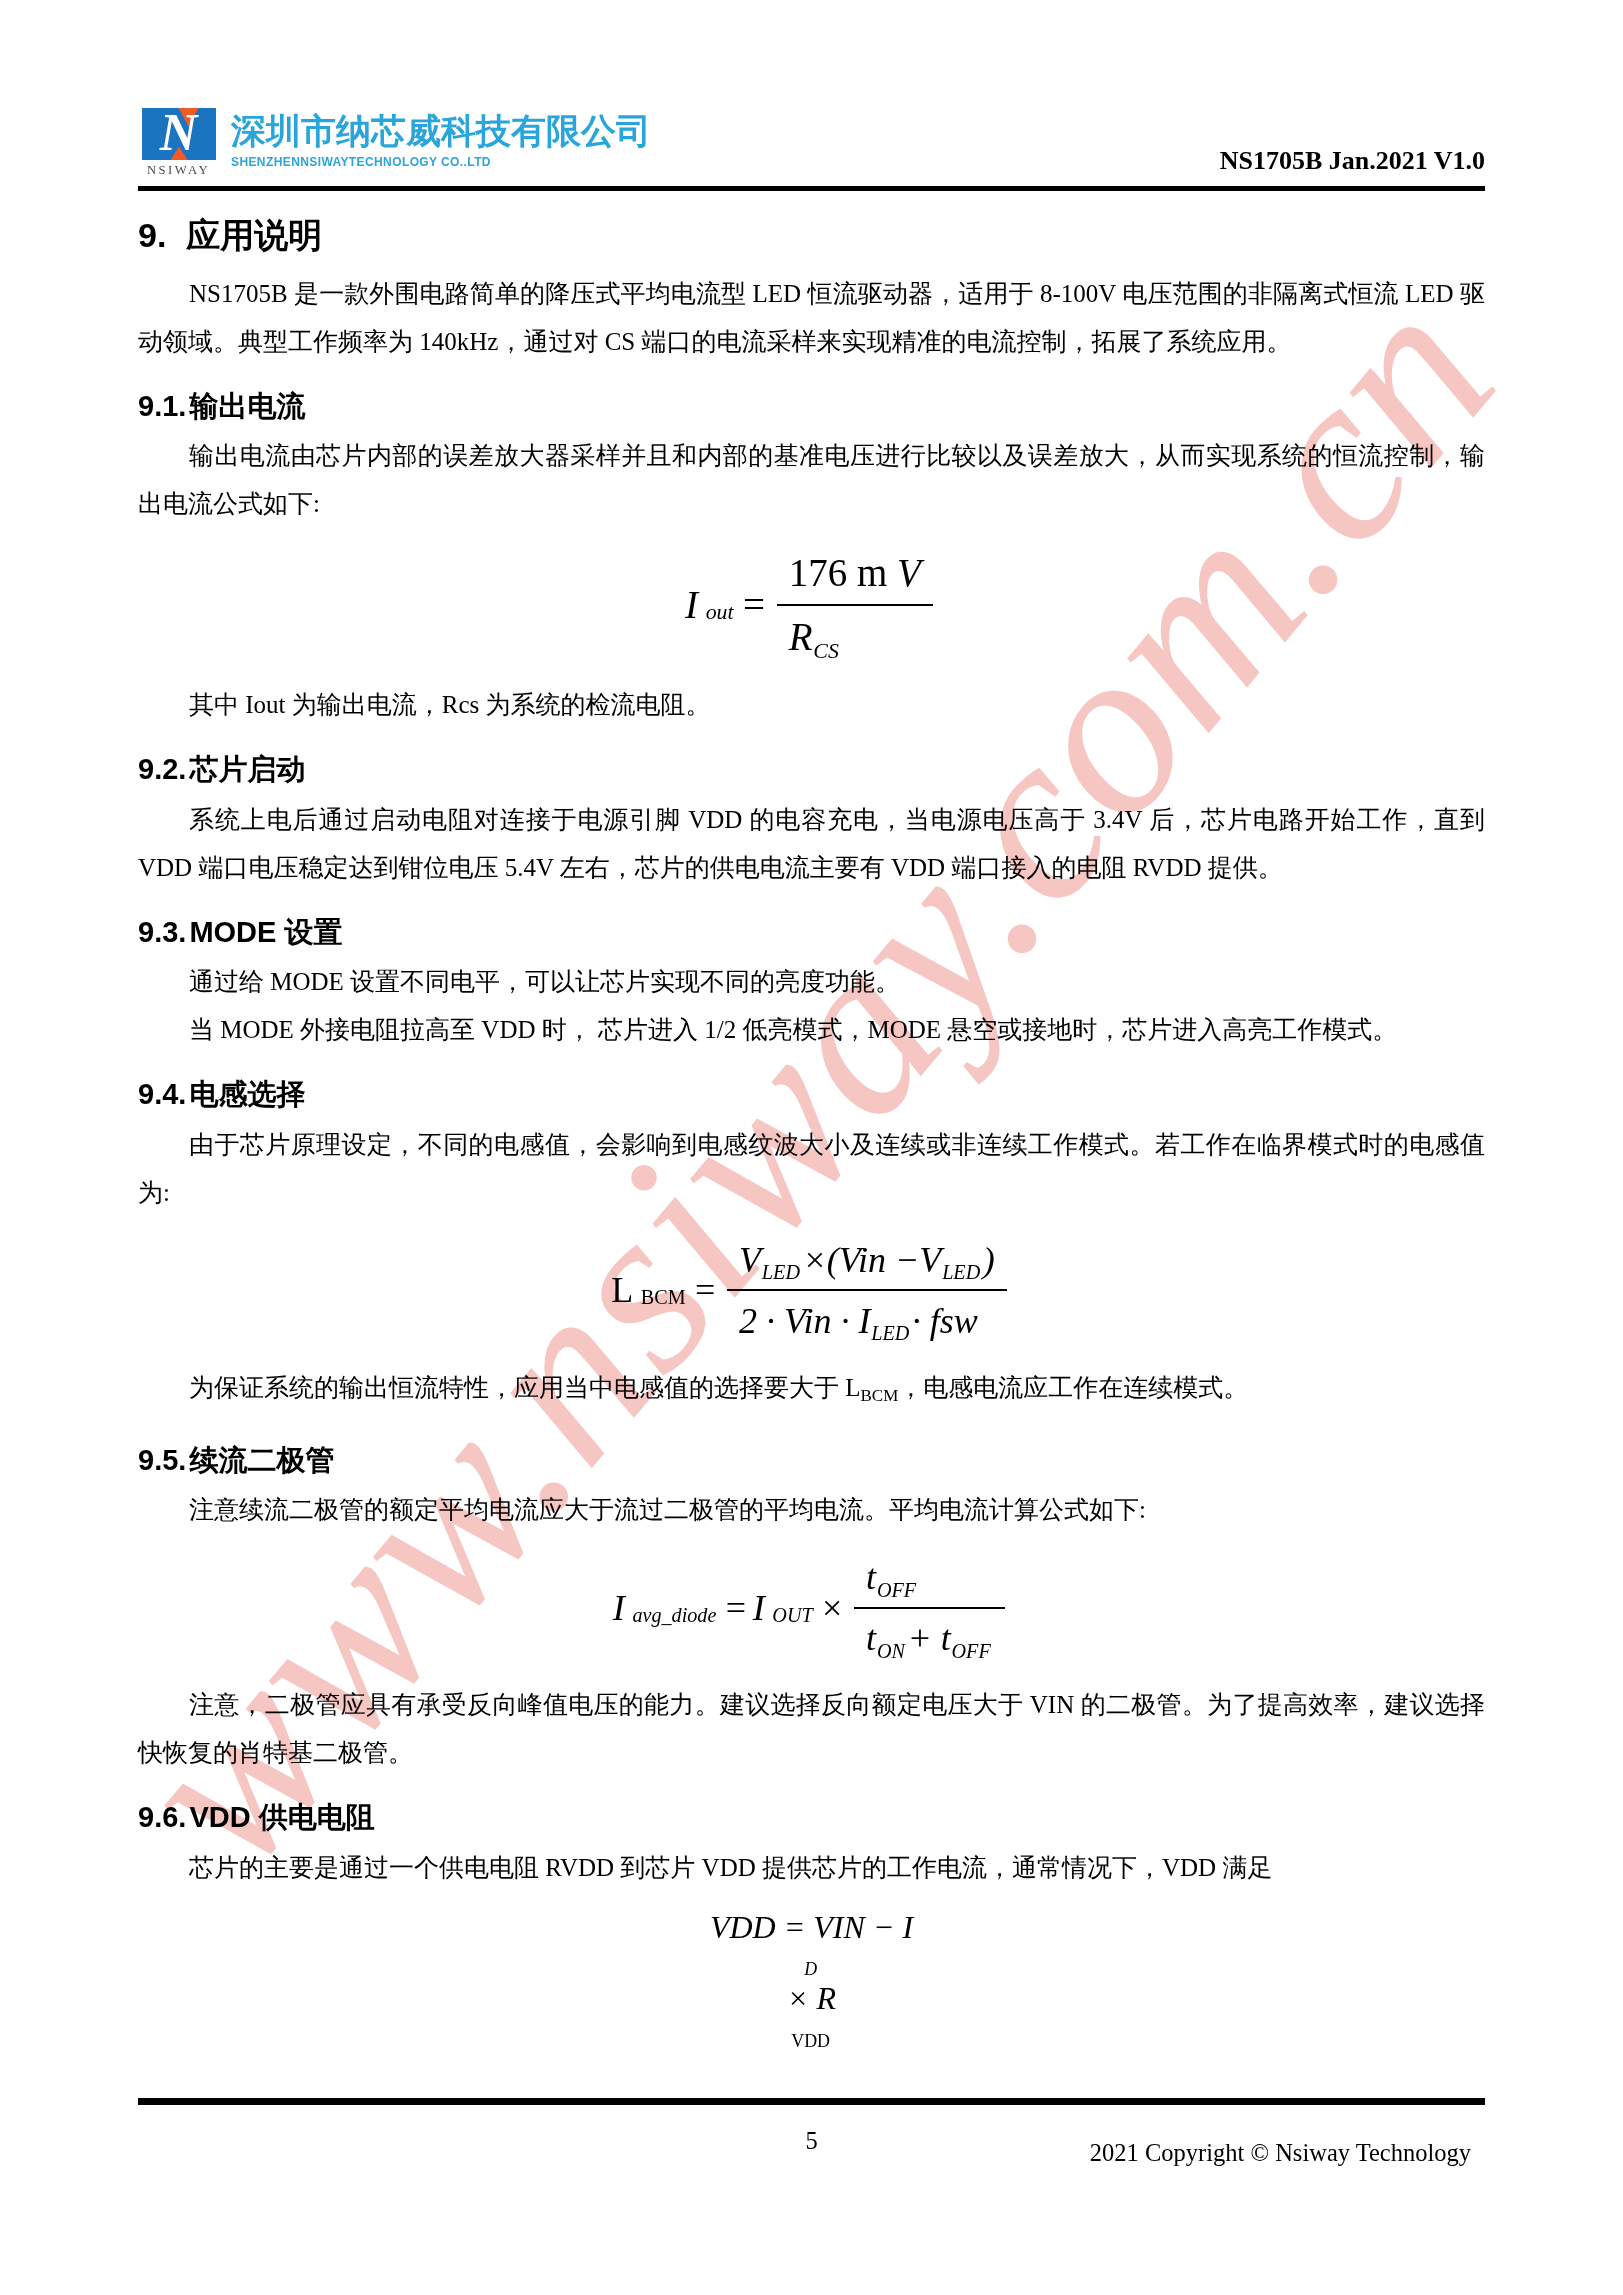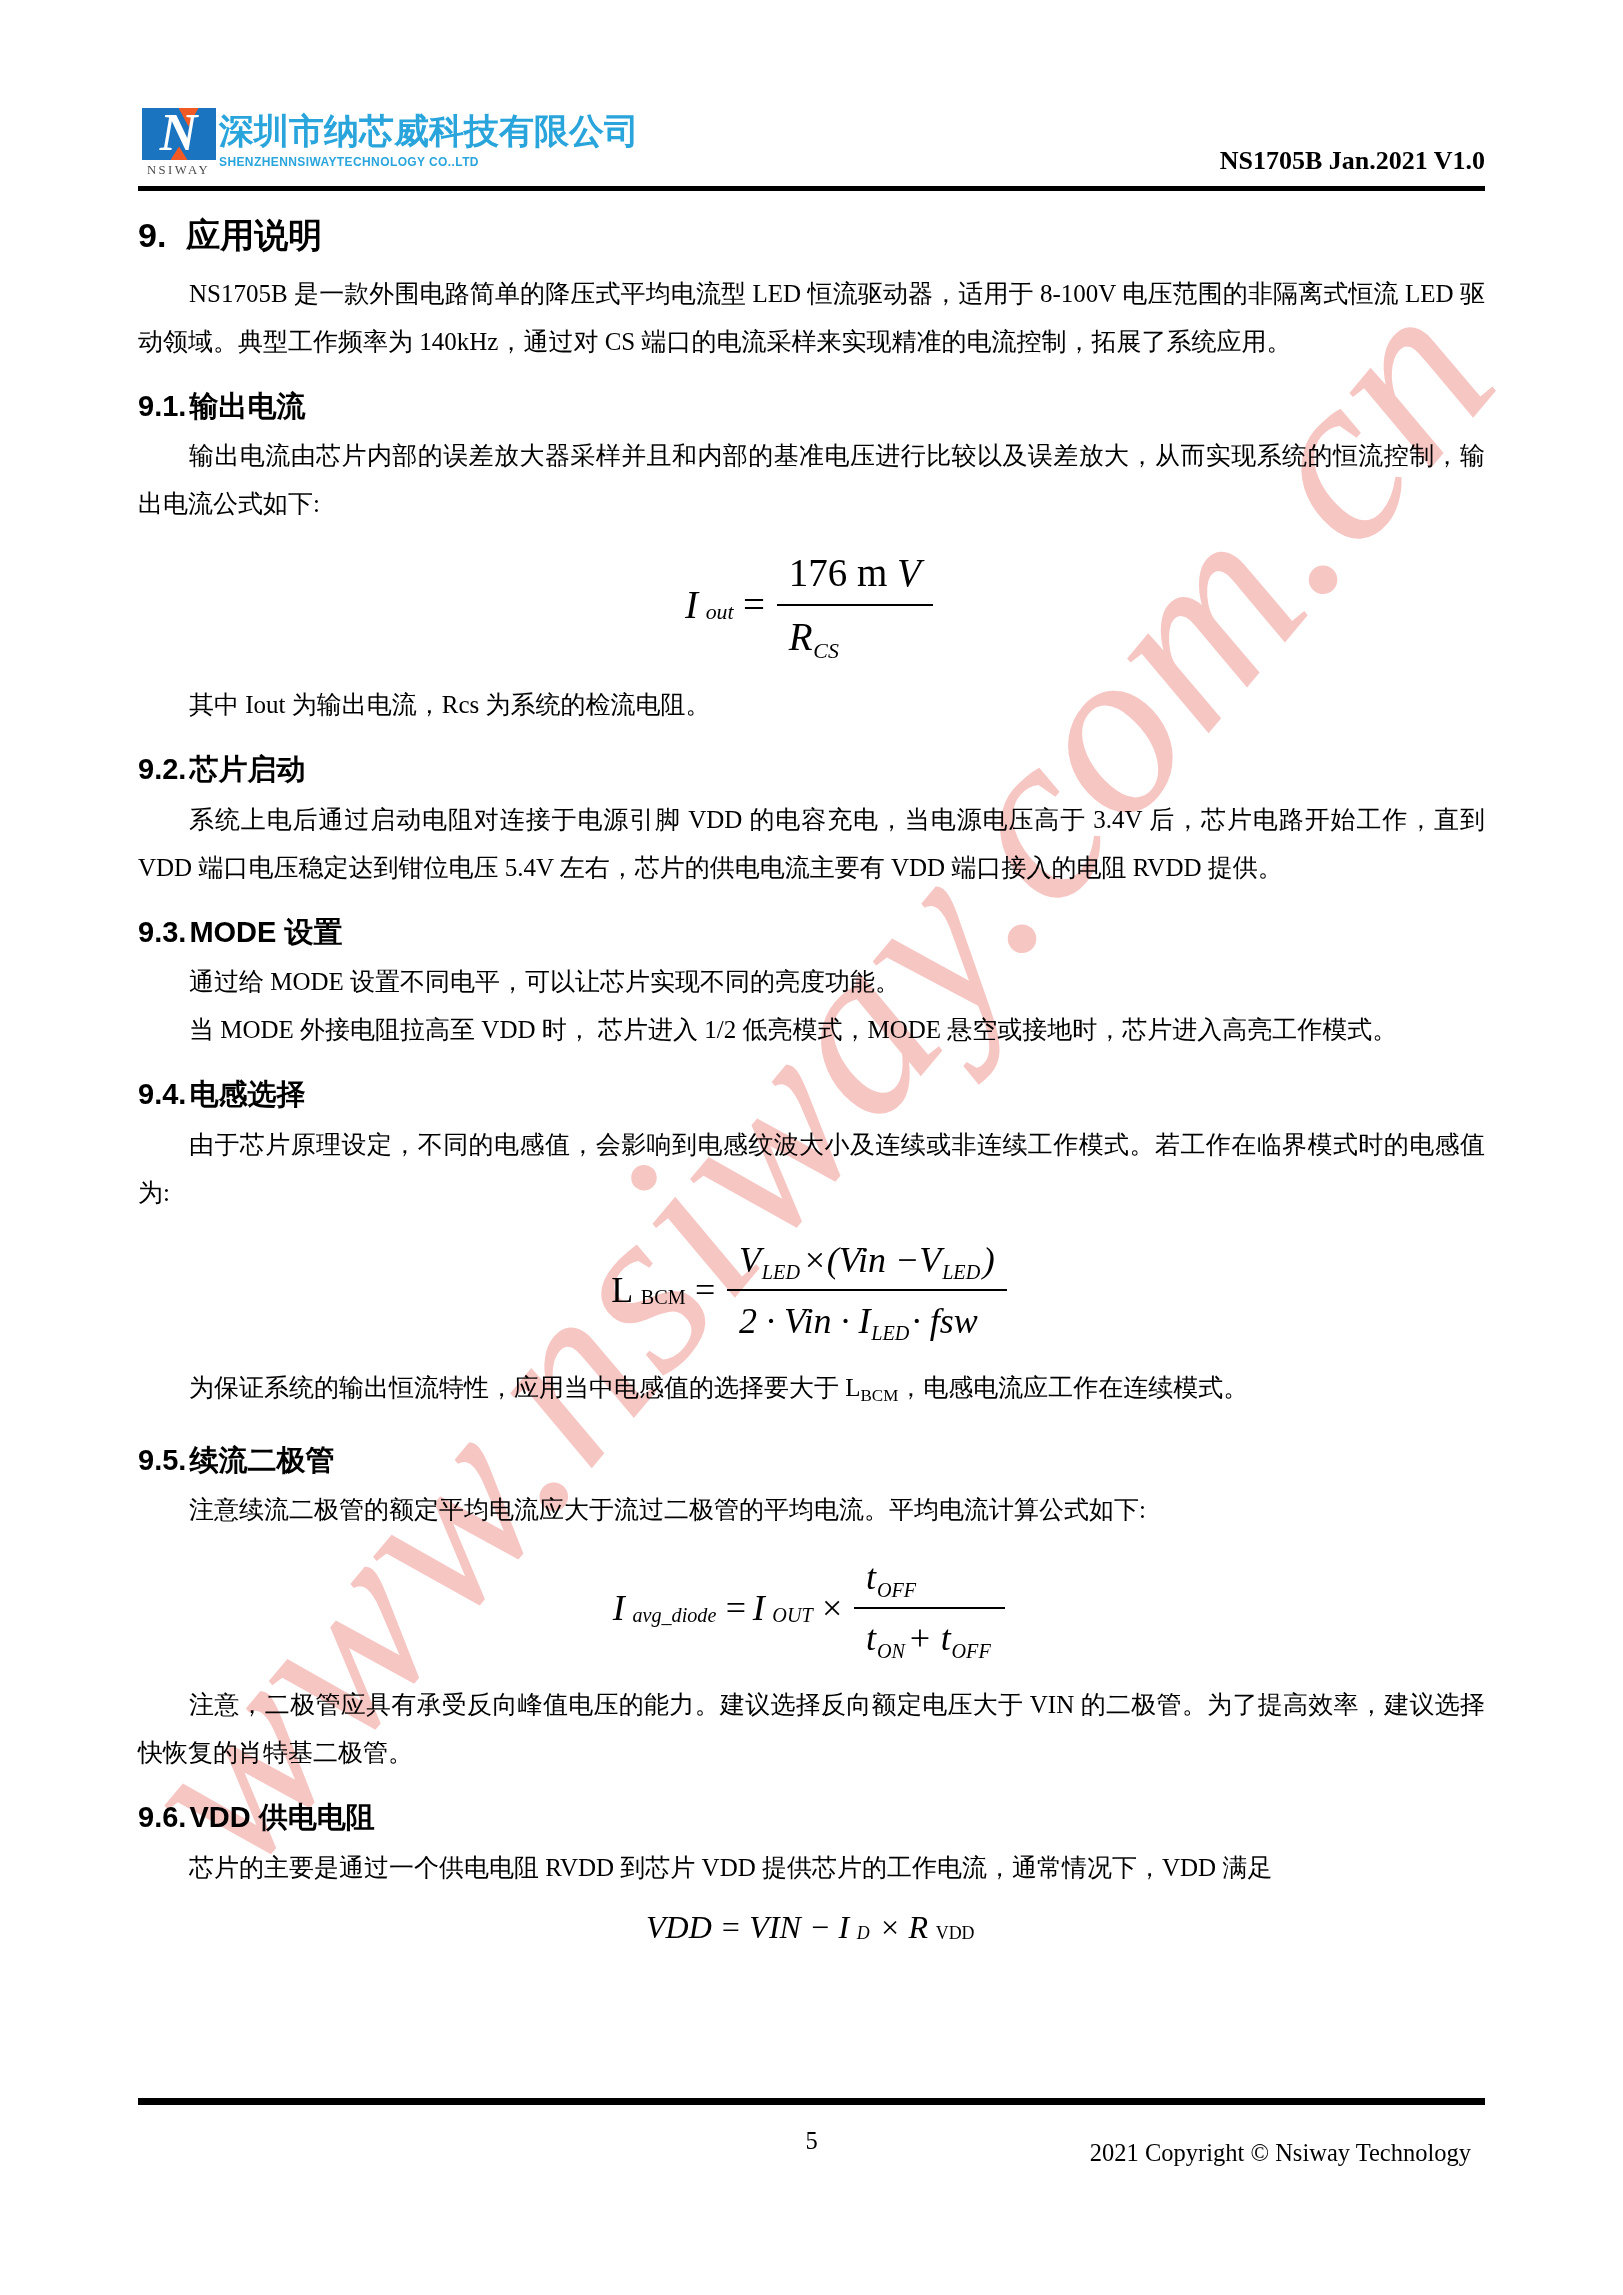--- a/index.html
+++ b/index.html
@@ -44,21 +44,21 @@
     font-style:italic;font-weight:bold;
     font-size:52px;line-height:56px;color:#fff;
   }
   .tri{position:absolute;background:#f15a24;}
   .tri-a{width:20px;height:18.6px;right:17px;top:0;clip-path:polygon(0 0,100% 0,50% 100%);}
   .tri-b{width:17px;height:13.5px;left:29px;bottom:0;clip-path:polygon(50% 0,100% 100%,0 100%);}
   .logo-sub{
     font-family:"Liberation Serif",serif;
     font-size:12.7px;letter-spacing:2.5px;color:#4a4a4a;margin-top:2.5px;text-align:center;
   }
-  .company{padding-top:1.7px;}
+  .company{margin-left:12px;padding-top:1.7px;}
   .company-cn{
     font-family:"Liberation Sans","DejaVu Sans",sans-serif;
     font-weight:bold;font-size:35px;line-height:41px;color:#2aa5dc;
   }
   .company-en{
     font-family:"Liberation Sans","DejaVu Sans",sans-serif;
     font-weight:bold;font-size:12px;line-height:22px;color:#2aa5dc;letter-spacing:0.4px;
   }
   .doc-ref{
     font-family:"Liberation Serif","DejaVu Serif",serif;
@@ -85,21 +85,21 @@
   .p .subtxt{font-size:17px;vertical-align:-5px;}
   
   .formula{
     display:flex;justify-content:center;align-items:center;
     font-family:"Liberation Serif","DejaVu Serif",serif;
     font-style:italic;gap:6.8px;margin:22px 0;
   }
   .f1{font-size:39px;}
   .f2{font-size:36px;}
   .f3{font-size:36px;}
-  .f4{font-size:32px;margin:17px 0 0;}
+  .f4{font-size:32px;margin:17px 0 0;flex-direction:column;}
   .formula .rm{font-style:normal;}
   .formula .s{font-size:0.56em;position:relative;top:0.38em;margin:0 2.5px 0 0.8px;}
   .formula .s.rm{font-style:normal;}
   .frac{display:inline-block;text-align:left;margin:0 5px;}
   .frac .fnum{display:block;padding:0 12px 8.5px;border-bottom:2.5px solid #000;}
   .frac .fden{display:block;padding:8.5px 12px 0;}
   
   .footer-wrap{position:absolute;left:138px;right:138px;top:2098px;z-index:1;}
   .footer-rule{height:6.8px;background:#000;}
   .footer-line{position:relative;margin-top:22px;font-size:24.5px;height:34px;}

